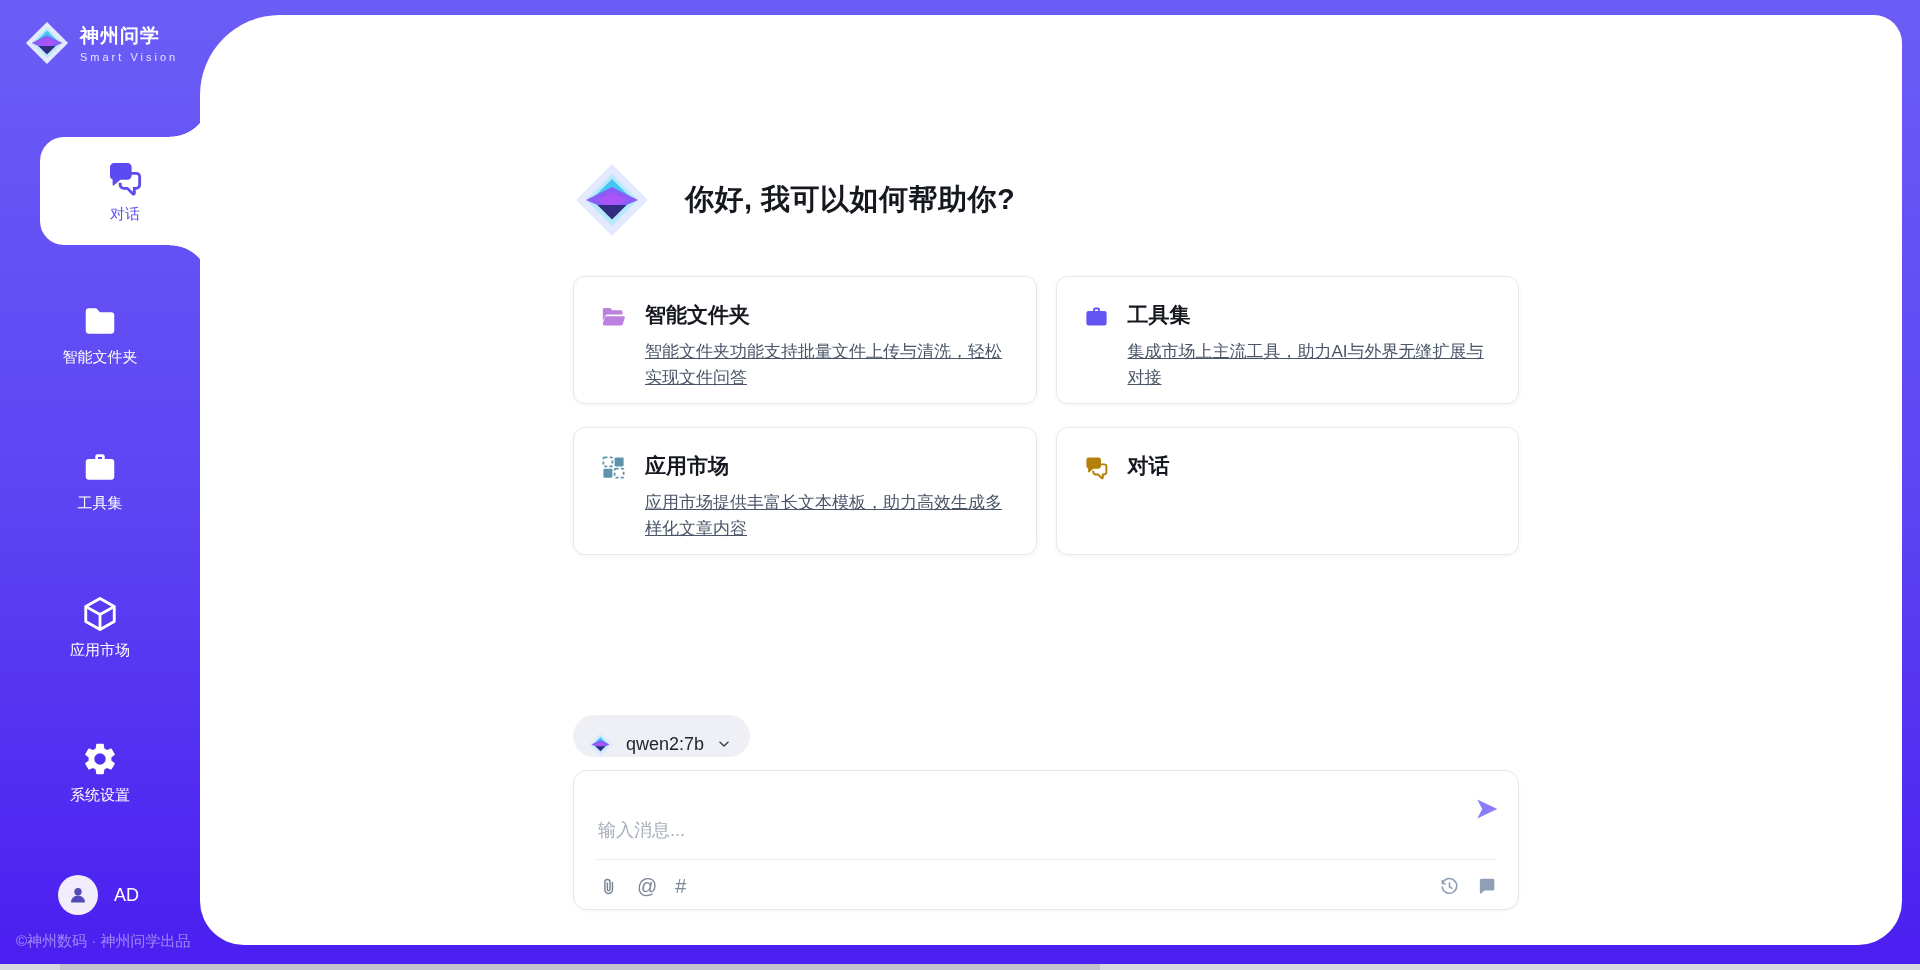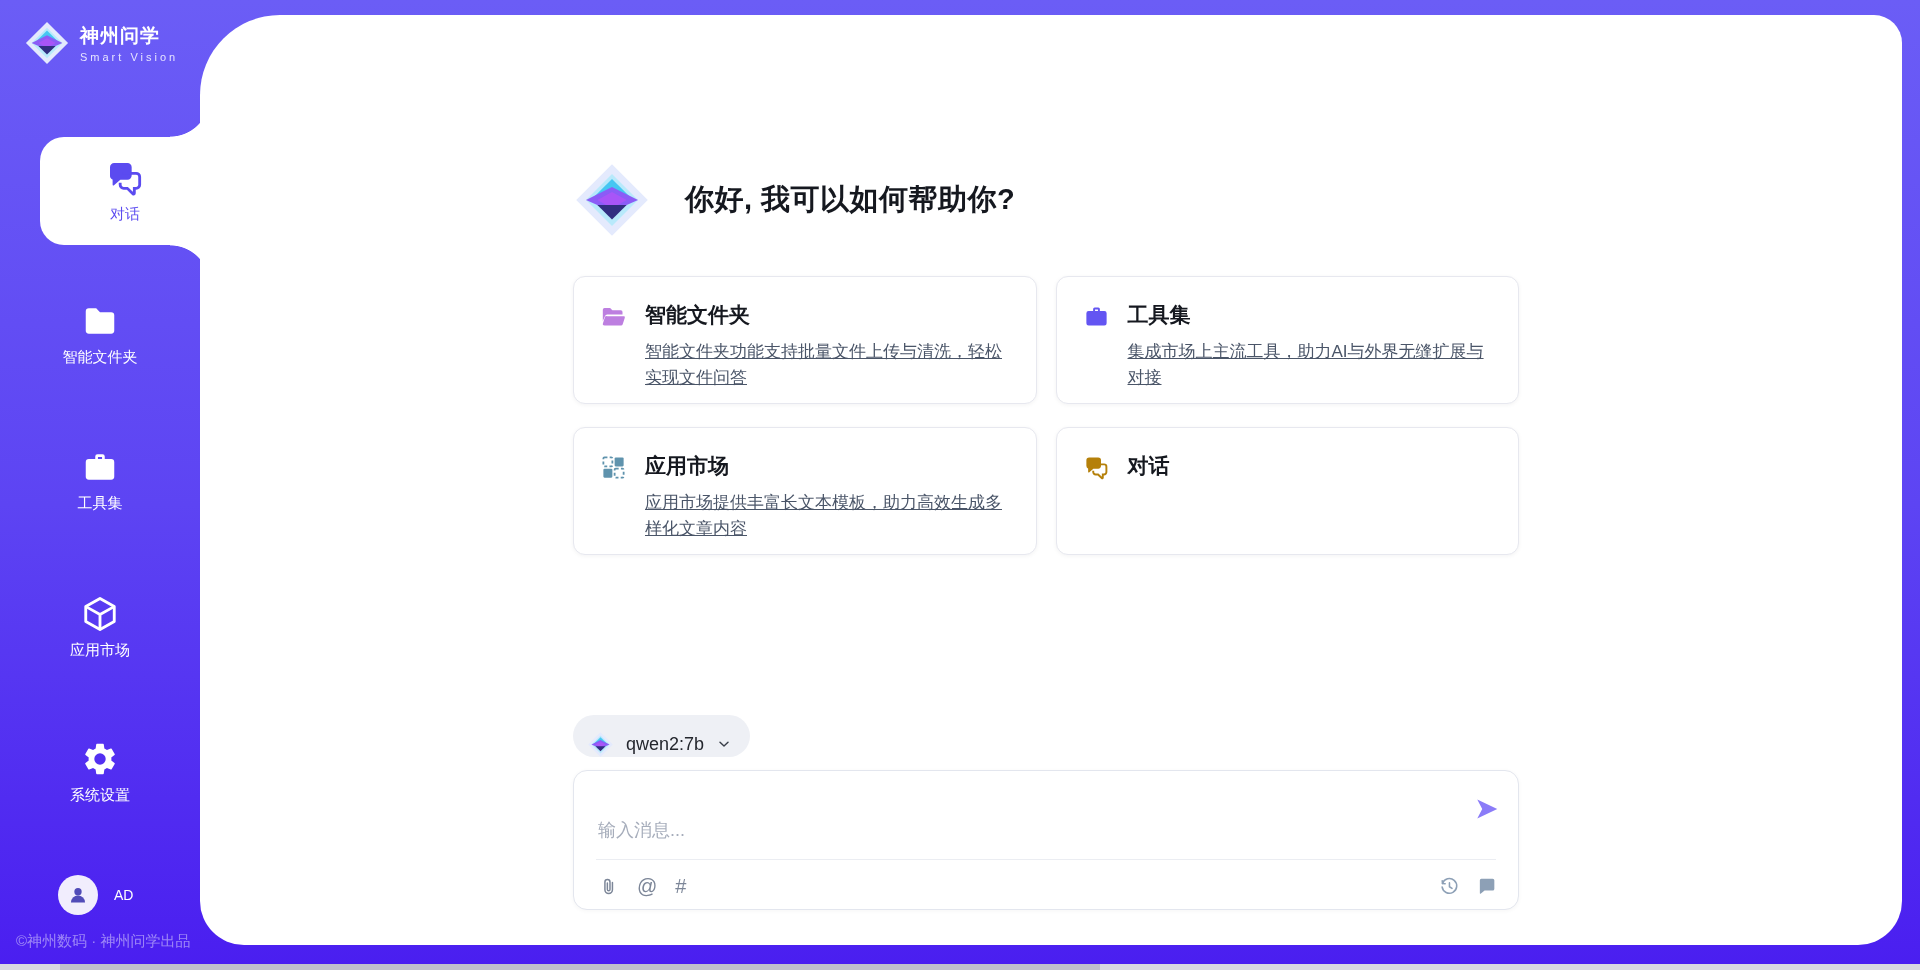--- a/index.html
+++ b/index.html
@@ -25,21 +25,21 @@
 
   .nav-item { position:absolute; left:0; width:200px; display:flex; flex-direction:column;
     align-items:center; gap:8px; color:#fff; cursor:pointer; }
   .nav-label { font-size:15px; }
   .nav-icon { width:38px; height:38px; }
   .nav-active-tab .nav-icon { width:40px; height:40px; }
 
   .user { position:absolute; left:58px; top:875px; display:flex; align-items:center; gap:16px; cursor:pointer; }
   .avatar { width:40px; height:40px; border-radius:50%; background:#f1edfd;
             display:flex; align-items:center; justify-content:center; }
-  .user-initials { color:#fff; font-size:14px; }
+  .user-initials { color:#fff; font-size:18px; }
   .copyright { position:absolute; left:16px; top:932px; color:rgba(255,255,255,.45); font-size:15px; white-space:nowrap; }
 
   
   .panel { position:absolute; left:200px; top:15px; right:18px; bottom:25px;
     background:#fff; border-radius:80px 28px 44px 44px; }
 
   .greeting { position:absolute; left:373px; top:146px; display:flex; align-items:center; gap:34px; }
   .greeting h1 { font-size:29px; color:#15181f; letter-spacing:.5px; }
 
   .cards { position:absolute; left:373px; top:261px; width:946px;

